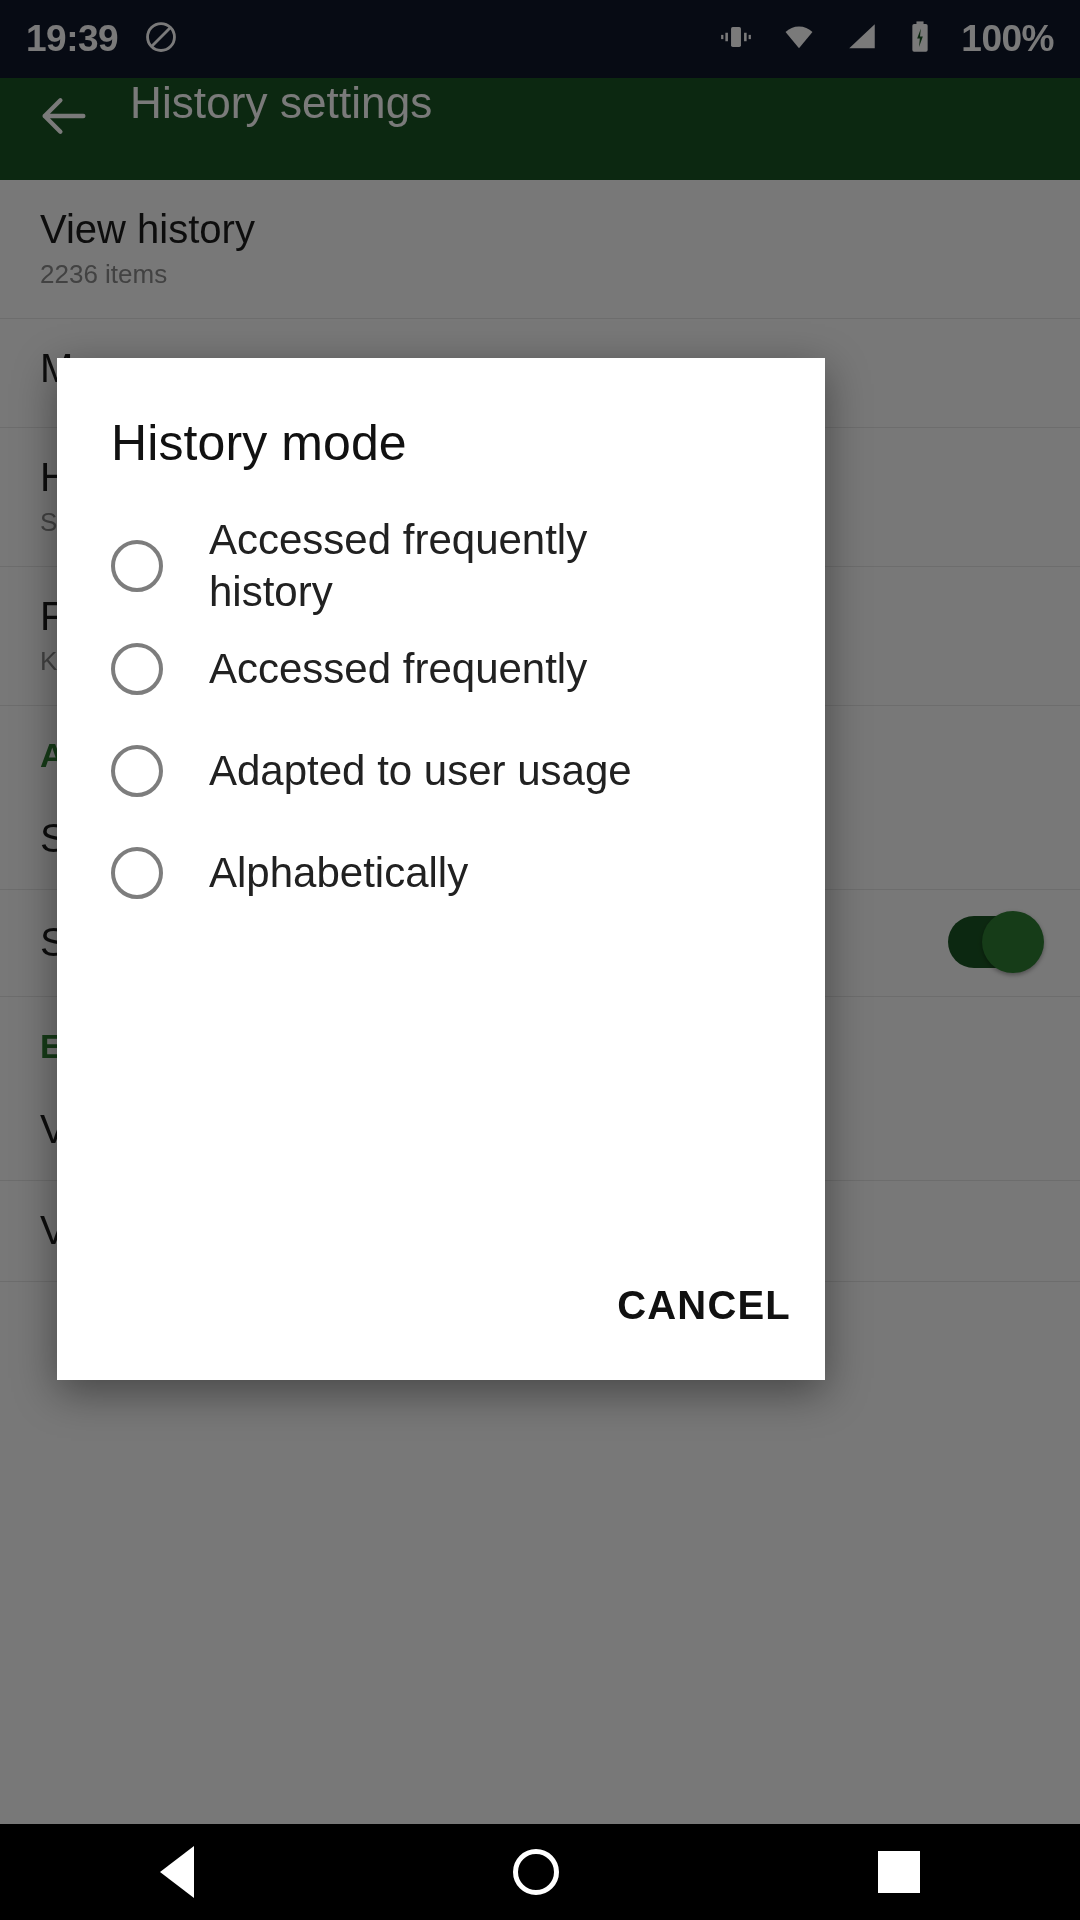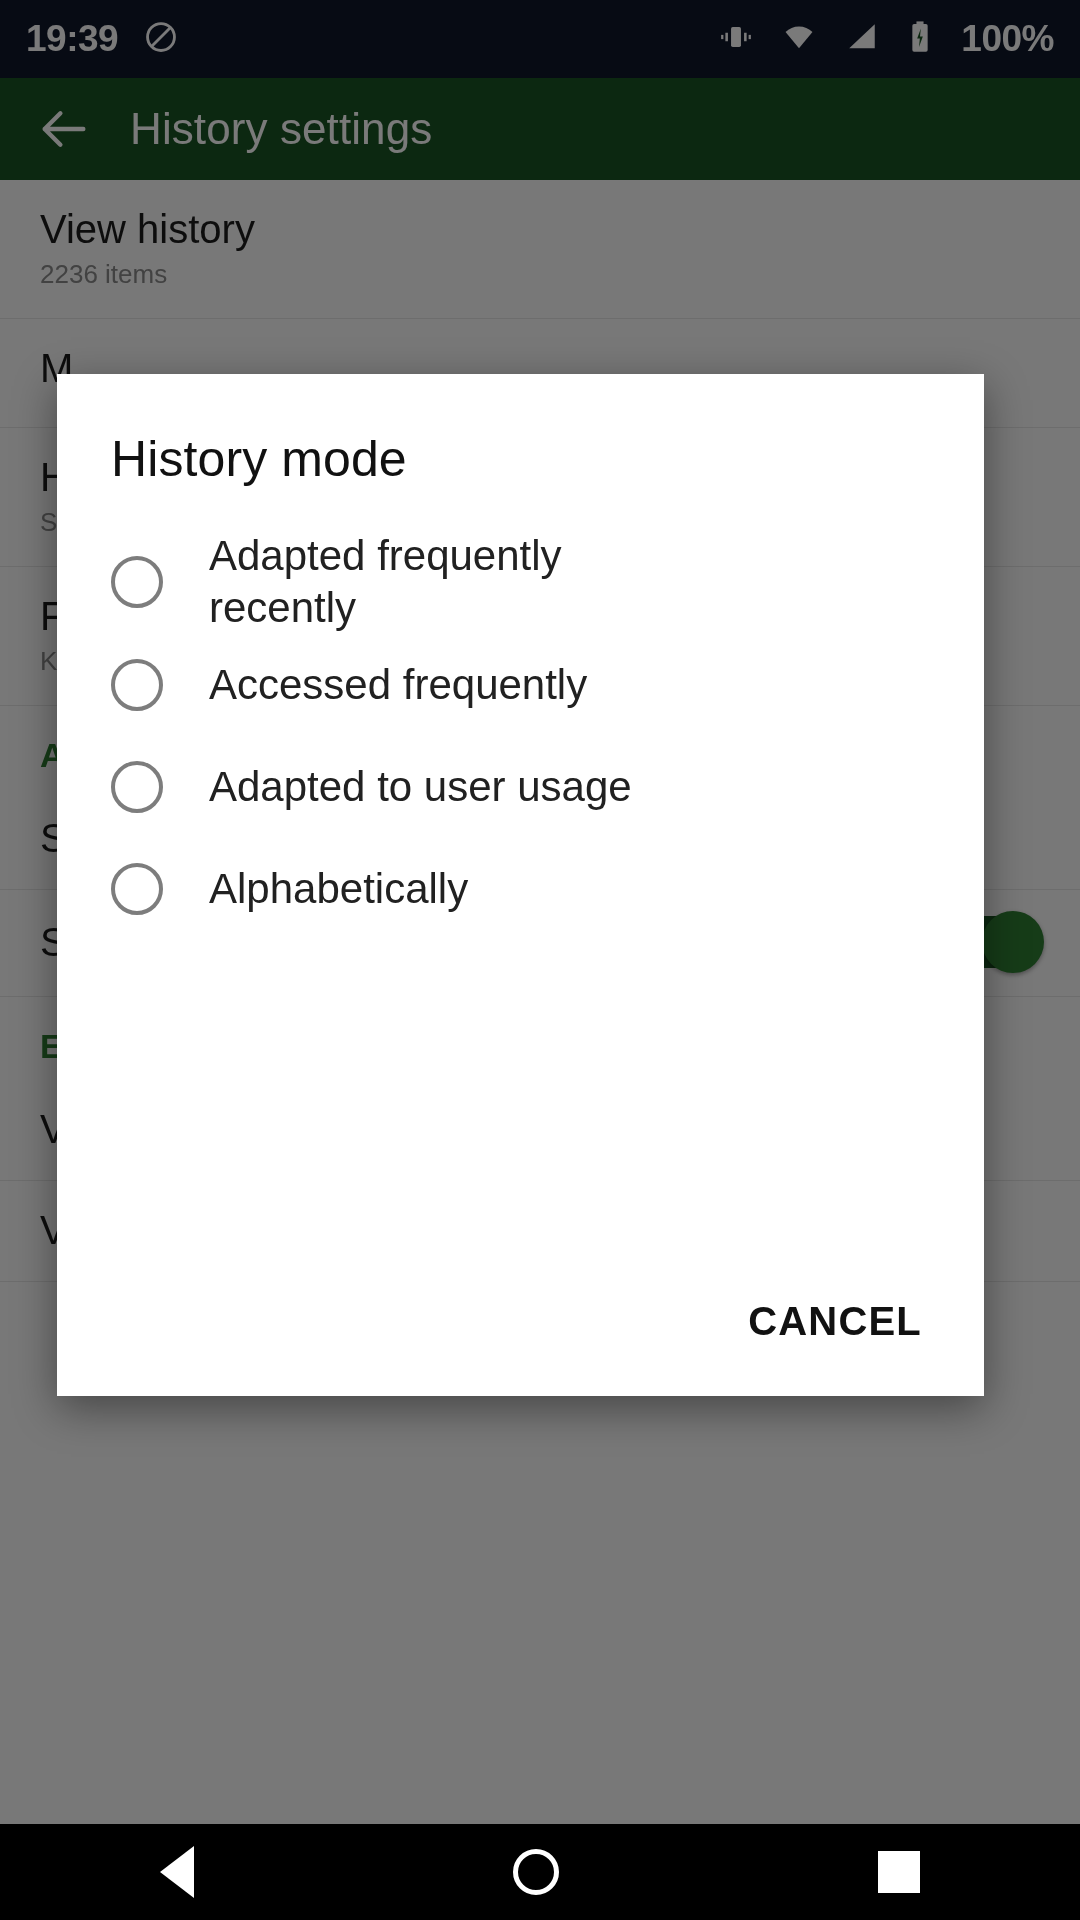--- a/index.html
+++ b/index.html
@@ -19,21 +19,21 @@
     padding:0 26px; color:#fff;
   }
   .status-left { display:flex; align-items:center; gap:26px; }
   .status-time { font-size:37px; font-weight:700; letter-spacing:-0.5px; }
   .status-right { margin-left:auto; display:flex; align-items:center; gap:28px; }
   .status-pct { font-size:37px; font-weight:700; letter-spacing:-0.5px; }
   .sicon { display:block; }
 
   .toolbar {
     height:102px; background:#1B5524;
-    display:flex; align-items:center; padding:0 26px;
+    display:flex; align-items:flex-start; padding:0 26px;
   }
   .back-arrow { width:76px; height:76px; display:flex; align-items:center; justify-content:center; }
   .toolbar-title {
     color:#ffffff; font-size:44px; margin-left:28px; letter-spacing:0.1px;
   }
 
   .content { background:#fafafa; }
   .row {
     padding:26px 40px 28px 40px;
     border-bottom:1px solid #e3e3e3;
@@ -60,21 +60,21 @@
 
   
   #scrim {
     position:absolute; left:0; top:0; width:1080px; height:1824px;
     background:rgba(0,0,0,0.52);
   }
 
   
   #dialog {
     position:absolute;
-    left:57px; top:374px; width:927px; height:1022px;
+    left:57px; top:358px; width:768px; height:1022px;
     background:#ffffff;
     box-shadow:0 12px 40px rgba(0,0,0,.42);
   }
   .dlg-title {
     font-size:50px; color:#111; font-weight:400;
     padding:56px 0 0 54px; letter-spacing:0.1px;
   }
   .opt-list { margin-top:42px; }
   .opt {
     display:flex; align-items:center;
@@ -91,21 +91,21 @@
     transform:translate(-50%,-50%);
     width:28px; height:28px; border-radius:50%;
     background:#008c7a;
   }
   .opt-label { font-size:42px; color:#212121; line-height:1.24; }
 
   .dlg-actions {
     position:absolute; right:0; bottom:0;
     width:100%; height:150px;
     display:flex; align-items:center; justify-content:flex-end;
-    padding-right:52px;
+    padding-right:24px;
   }
   .cancel-btn {
     font-size:40px; font-weight:700; letter-spacing:1.2px;
     color:#111; background:none; border:none;
     padding:18px 10px; cursor:pointer;
     font-family:"Liberation Sans", sans-serif;
   }
 
   
   #navbar {
@@ -213,21 +213,21 @@
 </div>
 
 <div id="scrim"></div>
 
 <div id="dialog">
   <div class="dlg-title">History mode</div>
 
   <div class="opt-list">
     <div class="opt">
       <span class="radio"></span>
-      <span class="opt-label" style="max-width:470px">Adapted frequently recently</span>
+      <span class="opt-label" style="max-width:470px">Accessed frequently history</span>
     </div>
     <div class="opt">
       <span class="radio"></span>
       <span class="opt-label">Accessed frequently</span>
     </div>
     <div class="opt">
       <span class="radio"></span>
       <span class="opt-label">Adapted to user usage</span>
     </div>
     <div class="opt">

